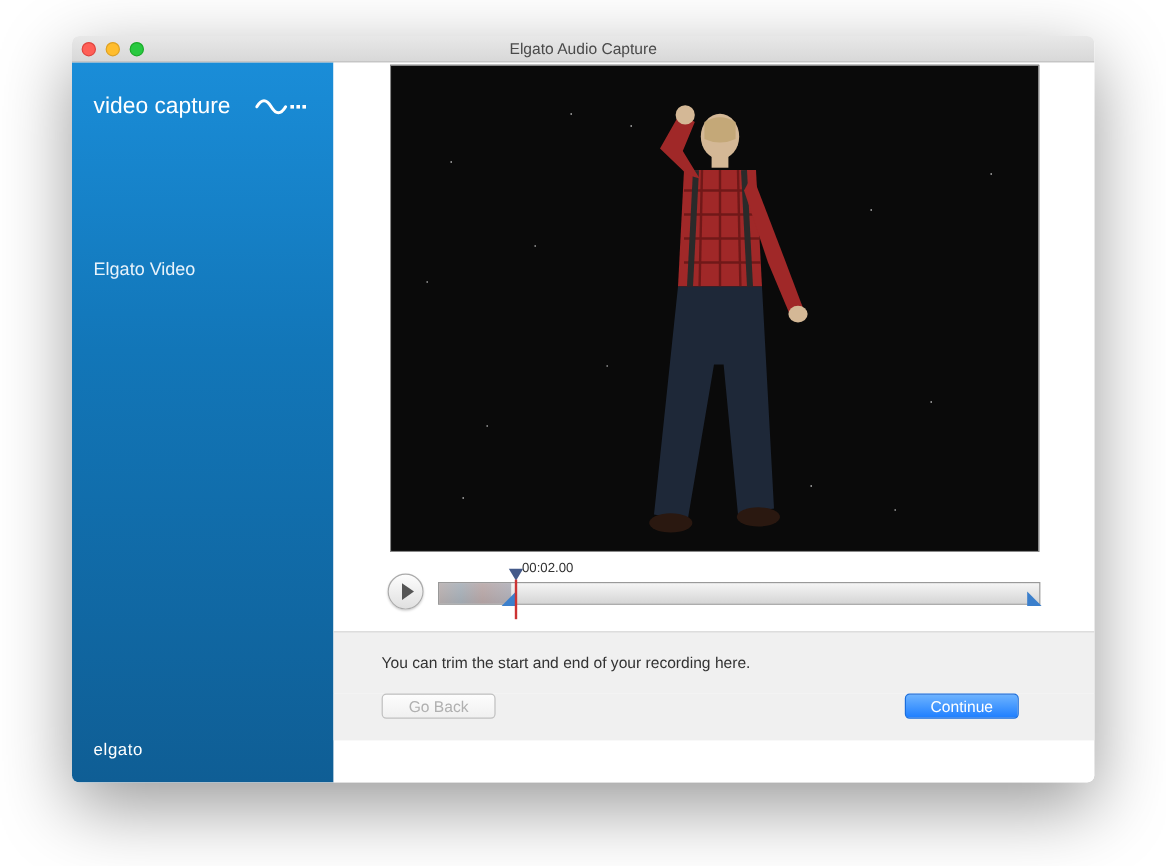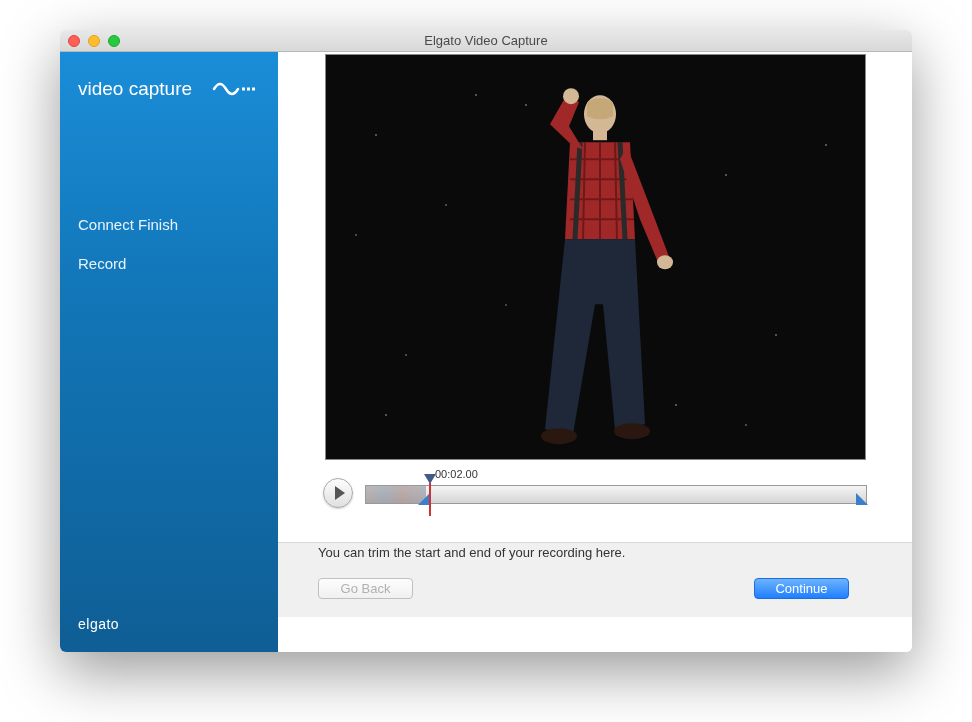--- a/index.html
+++ b/index.html
@@ -161,21 +161,21 @@
       position: absolute;
       left: 50%;
       top: 50%;
       transform: translate(-50%, -45%);
     }
     .timeline-row {
       display: flex;
       align-items: center;
       width: 100%;
       margin-top: 8px;
-      padding: 0 0 34px 0;
+      padding: 0 0 18px 0;
       gap: 12px;
     }
     .play-btn {
       width: 30px;
       height: 30px;
       border-radius: 50%;
       background: linear-gradient(to bottom, #fdfdfd, #e0e0e0);
       border: 1px solid #aaa;
       display: flex;
       align-items: center;
@@ -258,21 +258,21 @@
       width: 0;
       height: 0;
       border-right: 12px solid #3b7fcc;
       border-top: 12px solid transparent;
       z-index: 2;
       transform: rotate(90deg);
     }
     .info-bar {
       background: #f0f0f0;
       border-top: 1px solid #d8d8d8;
-      padding: 2px 40px 18px 40px;
+      padding: 18px 40px 18px 40px;
     }
     .info-text {
       font-size: 13px;
       color: #333;
     }
     .button-bar {
       display: flex;
       justify-content: space-between;
       padding: 0 63px 18px 40px;
       background: #f0f0f0;
@@ -303,43 +303,42 @@
 </head>
 <body>
 
 <div class="window">
   <div class="titlebar">
     <div class="traffic-lights">
       <div class="traffic-light tl-close"></div>
       <div class="traffic-light tl-min"></div>
       <div class="traffic-light tl-max"></div>
     </div>
-    <div class="title">Elgato Video Capture</div>
+    <div class="title">Elgato Audio Capture</div>
   </div>
 
   <div class="content">
     <div class="sidebar">
       <div class="app-logo">
         <span class="app-logo-text">
           <span>video</span>
           <span class="bold">capture</span>
         </span>
         <span class="app-logo-wave">
           <svg width="44" height="24" viewBox="0 0 44 24">
             <path d="M 2 12 Q 8 2, 14 12 Q 20 22, 26 12" stroke="#fff" stroke-width="2.5" fill="none" stroke-linecap="round"></path>
             <rect x="30" y="10.5" width="3" height="3" fill="#fff"></rect>
             <rect x="35" y="10.5" width="3" height="3" fill="#fff"></rect>
             <rect x="40" y="10.5" width="3" height="3" fill="#fff"></rect>
           </svg>
         </span>
       </div>
 
       <div class="nav-list">
-        <div class="nav-item">Connect Finish</div>
-        <div class="nav-item">Record</div>
+        <div class="nav-item">Elgato Video</div>
       </div>
 
       <div class="footer-logo">elgato</div>
     </div>
 
     <div class="main">
       <div class="preview-area">
         <div class="video-preview">
           <div class="starfield"></div>
           <div class="person">

